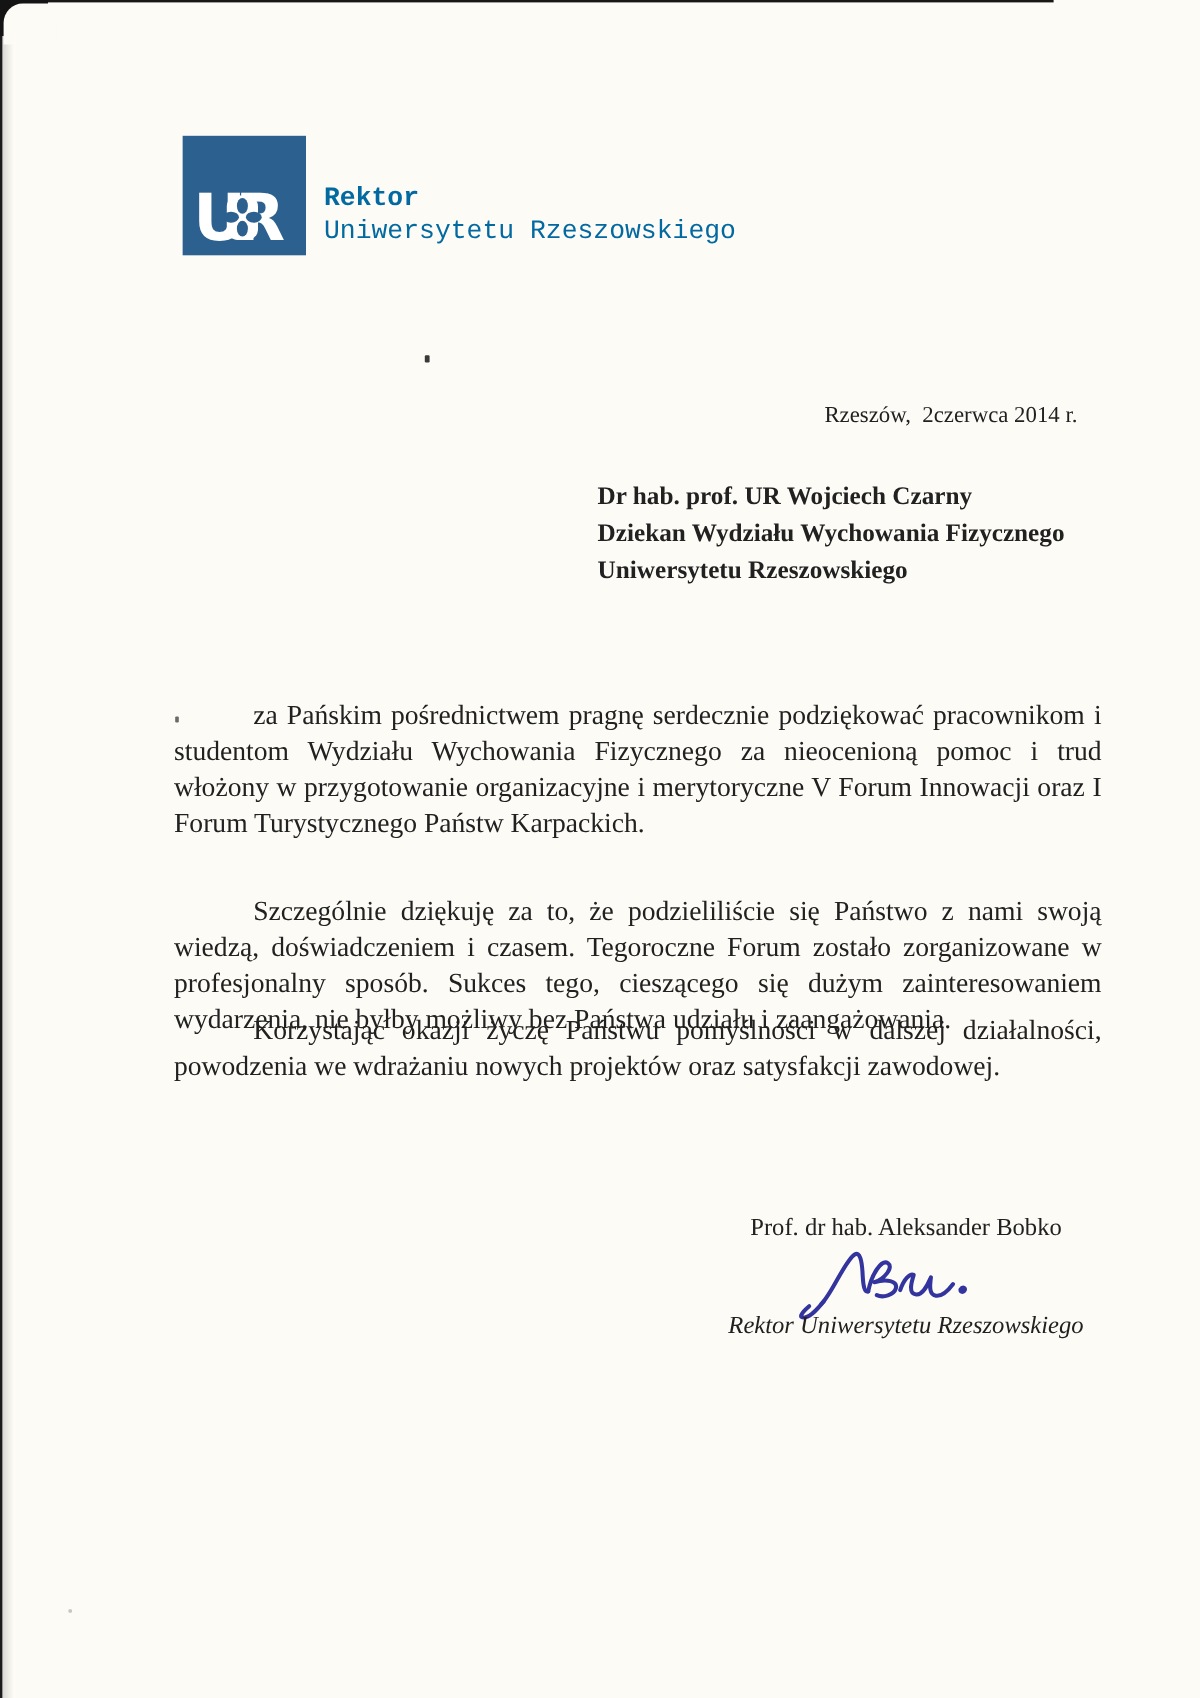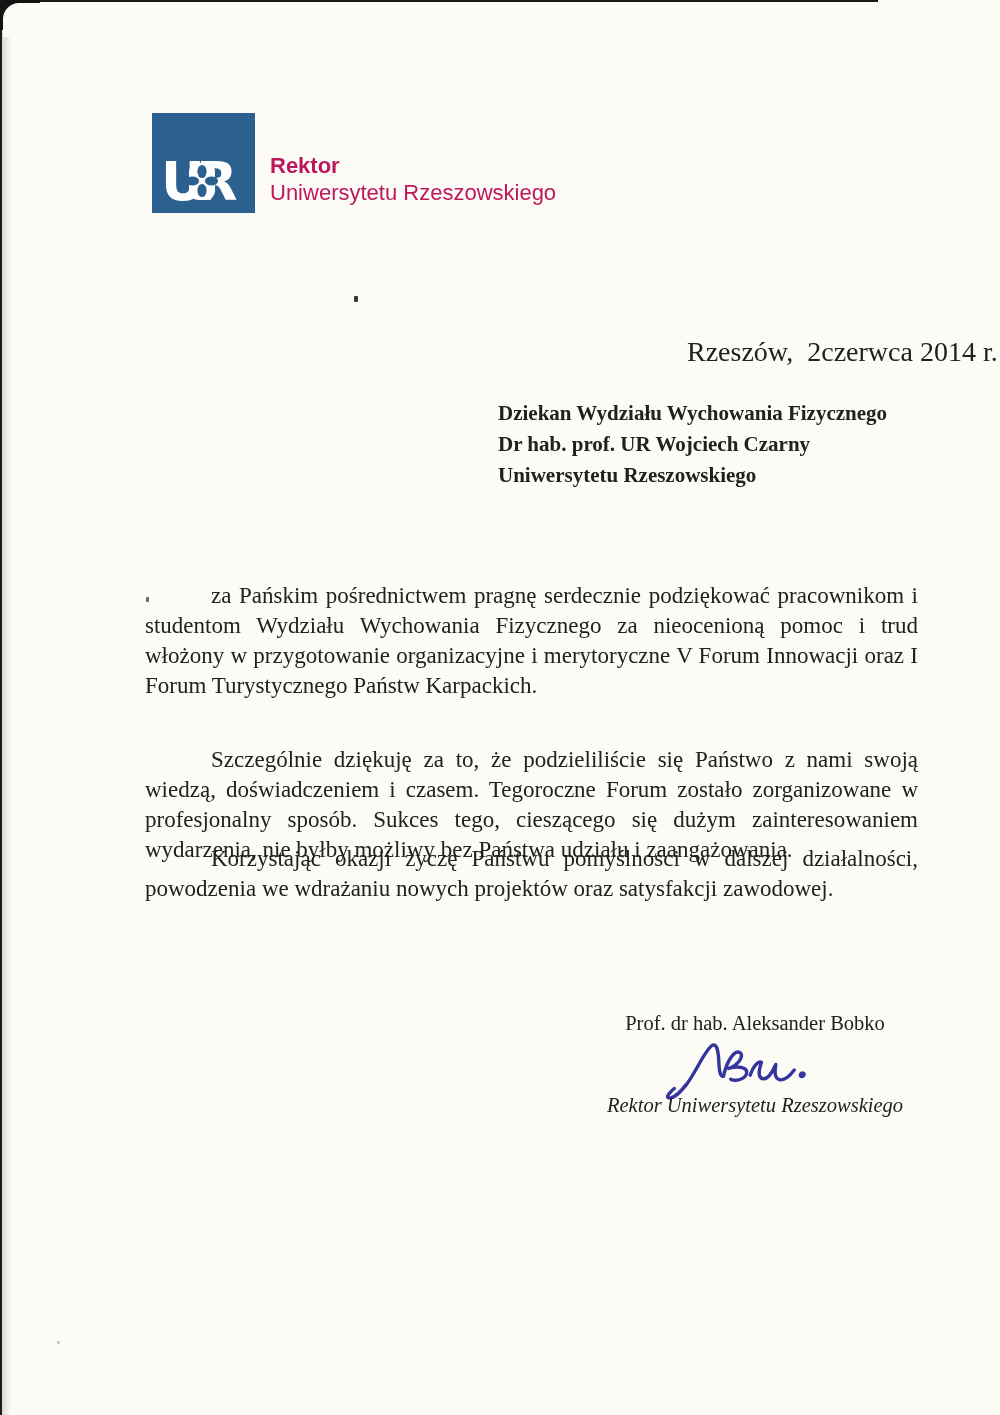--- a/index.html
+++ b/index.html
@@ -24,25 +24,25 @@
   .edge-left-shade{position:absolute;left:2px;top:0;width:9px;height:100%;
     background:linear-gradient(to right,rgba(60,55,50,.18),rgba(60,55,50,0));}
   .edge-top{position:absolute;left:0;top:0;width:878px;height:2px;background:#181818;}
   .corner-bg{position:absolute;left:0;top:0;width:40px;height:30px;background:#141414;}
   .corner-paper{position:absolute;left:3px;top:3px;width:44px;height:34px;
     background:var(--paper);border-top-left-radius:16px;}
   .speck{position:absolute;background:#3a3a3a;border-radius:1px;}
   
   .logo{position:absolute;left:152px;top:113px;width:103px;height:100px;}
   .letterhead-text{position:absolute;left:270px;top:153px;
-    font-family:Liberation Sans, sans-serif;color:#be185d;}
+    font-family:Liberation Mono, monospace;color:#0369a1;}
   .letterhead-role{font-size:22px;font-weight:bold;line-height:26px;}
   .letterhead-inst{font-size:22px;line-height:27px;}
   
-  .dateline{position:absolute;left:687px;top:336px;font-size:28px;white-space:pre;}
+  .dateline{position:absolute;left:687px;top:336px;font-size:19px;white-space:pre;}
   .recipient{position:absolute;left:498px;top:398px;font-size:21px;font-weight:bold;
     line-height:31px;}
   .para{position:absolute;left:145px;width:773px;font-size:23px;line-height:30px;
     text-align:justify;text-indent:66px;margin:0;}
   #para-1{top:581px;}
   #para-2{top:745px;}
   #para-3{top:844px;}
   
   .sig-block{position:absolute;left:555px;top:1012px;width:400px;text-align:center;}
   .sig-name{font-size:20.5px;}
@@ -79,22 +79,22 @@
     </svg>
   </div>
   <div class="letterhead-text">
     <div class="letterhead-role">Rektor</div>
     <div class="letterhead-inst">Uniwersytetu Rzeszowskiego</div>
   </div>
 
   <div class="dateline">Rzeszów,  2czerwca 2014 r.</div>
 
   <div class="recipient">
+    <div>Dr hab. prof. UR Wojciech Czarny</div>
     <div>Dziekan Wydziału Wychowania Fizycznego</div>
-    <div>Dr hab. prof. UR Wojciech Czarny</div>
     <div>Uniwersytetu Rzeszowskiego</div>
   </div>
 
   <p class="para" id="para-1">za Pańskim pośrednictwem pragnę serdecznie podziękować pracownikom i studentom Wydziału Wychowania Fizycznego za nieocenioną pomoc i trud włożony w przygotowanie organizacyjne i merytoryczne V Forum Innowacji oraz I Forum Turystycznego Państw Karpackich.</p>
   <p class="para" id="para-2">Szczególnie dziękuję za to, że podzieliliście się Państwo z nami swoją wiedzą, doświadczeniem i czasem. Tegoroczne Forum zostało zorganizowane w profesjonalny sposób. Sukces tego, cieszącego się dużym zainteresowaniem wydarzenia, nie byłby możliwy bez Państwa udziału i zaangażowania.</p>
   <p class="para" id="para-3">Korzystając okazji życzę Państwu pomyślności w dalszej działalności, powodzenia we wdrażaniu nowych projektów oraz satysfakcji zawodowej.</p>
 
   <div class="sig-block">
     <span class="sig-name">Prof. dr hab. Aleksander Bobko</span>
   </div>

